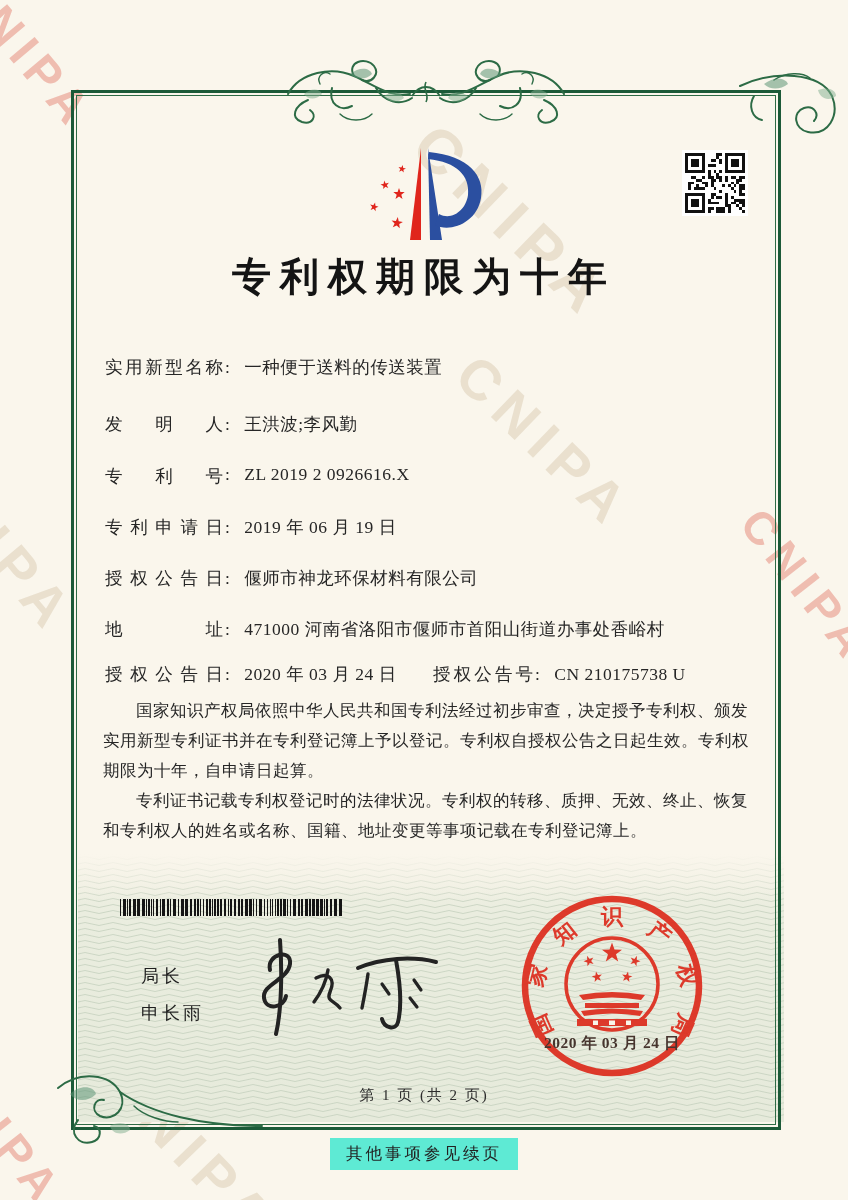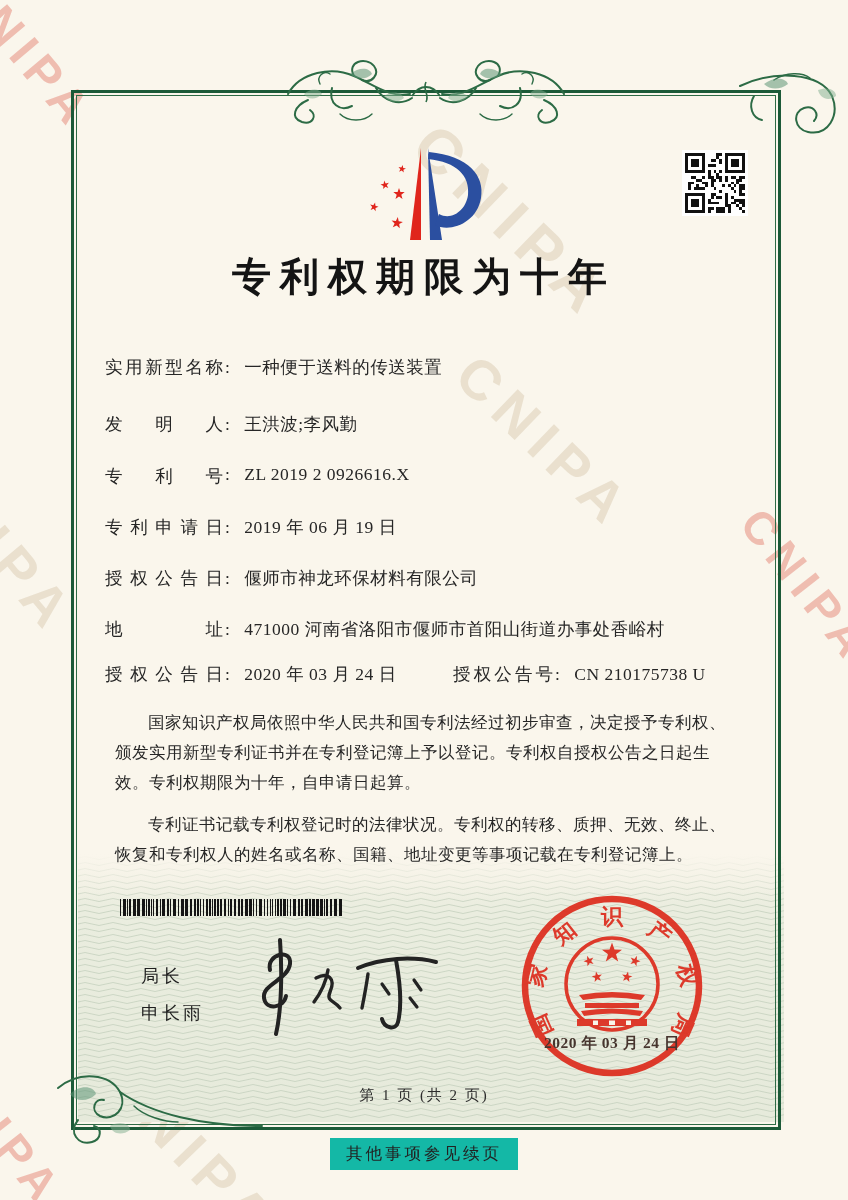--- a/index.html
+++ b/index.html
@@ -31,41 +31,41 @@
   .logo{position:absolute;left:331px;top:136px;width:190px;height:124px;z-index:4;}
   .qr{position:absolute;left:682px;top:150px;width:66px;height:66px;background:#fff;
       padding:3px;box-sizing:border-box;z-index:4;}
   .title{position:absolute;left:0;top:250px;width:100%;text-align:center;margin:0;
          font-size:39px;font-weight:700;letter-spacing:9px;color:#141414;z-index:4;}
   
   .frow{position:absolute;left:105px;width:650px;font-size:17.5px;z-index:4;white-space:nowrap;}
   .flabel{display:inline-block;width:118px;text-align:justify;text-align-last:justify;vertical-align:top;}
   .fcolon{display:inline-block;margin-left:2px;}
   .fvalue{display:inline-block;margin-left:10px;letter-spacing:.5px;}
-  .g2{margin-left:52px;}
+  .g2{margin-left:32px;}
   .g2 .flabel{width:100px;}
   
   .body-text{position:absolute;left:103px;top:696px;width:650px;z-index:4;}
-  .body-text p{margin:12px;font-size:16.5px;line-height:1.82;text-indent:2em;letter-spacing:.5px;}
+  .body-text p{margin:0;font-size:16.5px;line-height:1.82;text-indent:2em;letter-spacing:.5px;}
   
   .band{position:absolute;left:78px;top:854px;width:706px;height:268px;z-index:2;
         background:linear-gradient(180deg,#f4f1e5 0%,#eaeddf 22%,#e6eadb 100%);}
   .band-fade{position:absolute;left:0;top:0;width:100%;height:48px;
              background:linear-gradient(180deg,#faf6ec,rgba(250,246,236,0));}
   
   .barcode{position:absolute;left:120px;top:899px;width:226px;height:17px;display:flex;z-index:4;}
   .signer{position:absolute;left:118px;top:964px;z-index:4;
           font-family:"Liberation Sans","DejaVu Sans",sans-serif;font-size:18px;letter-spacing:3px;color:#1f1f1f;}
   .signer div{margin-bottom:13px;margin-left:23px;}
   .sig{position:absolute;left:236px;top:934px;width:228px;height:108px;z-index:4;}
   .seal{position:absolute;left:517px;top:891px;width:190px;height:190px;z-index:5;}
   .pageinfo{position:absolute;left:0;top:1086px;width:100%;text-align:center;
             font-size:15px;letter-spacing:2px;z-index:4;color:#2b2b2b;}
   .footnote{position:absolute;left:0;top:1138px;width:100%;text-align:center;z-index:4;}
-  .footnote span{display:inline-block;background:#14b8a6;padding:5px 16px;
+  .footnote span{display:inline-block;background:#5eead4;padding:5px 16px;
                  font-size:16.5px;letter-spacing:3px;color:#222;text-align:right;}
 </style>
 </head>
 <body>
 
 <div class="page">
 
   <span class="wm wm-red  wm1">CNIPA</span>
   <span class="wm wm-red  wm2">CNIPA</span>
   <span class="wm wm-red  wm3">CNIPA</span>

